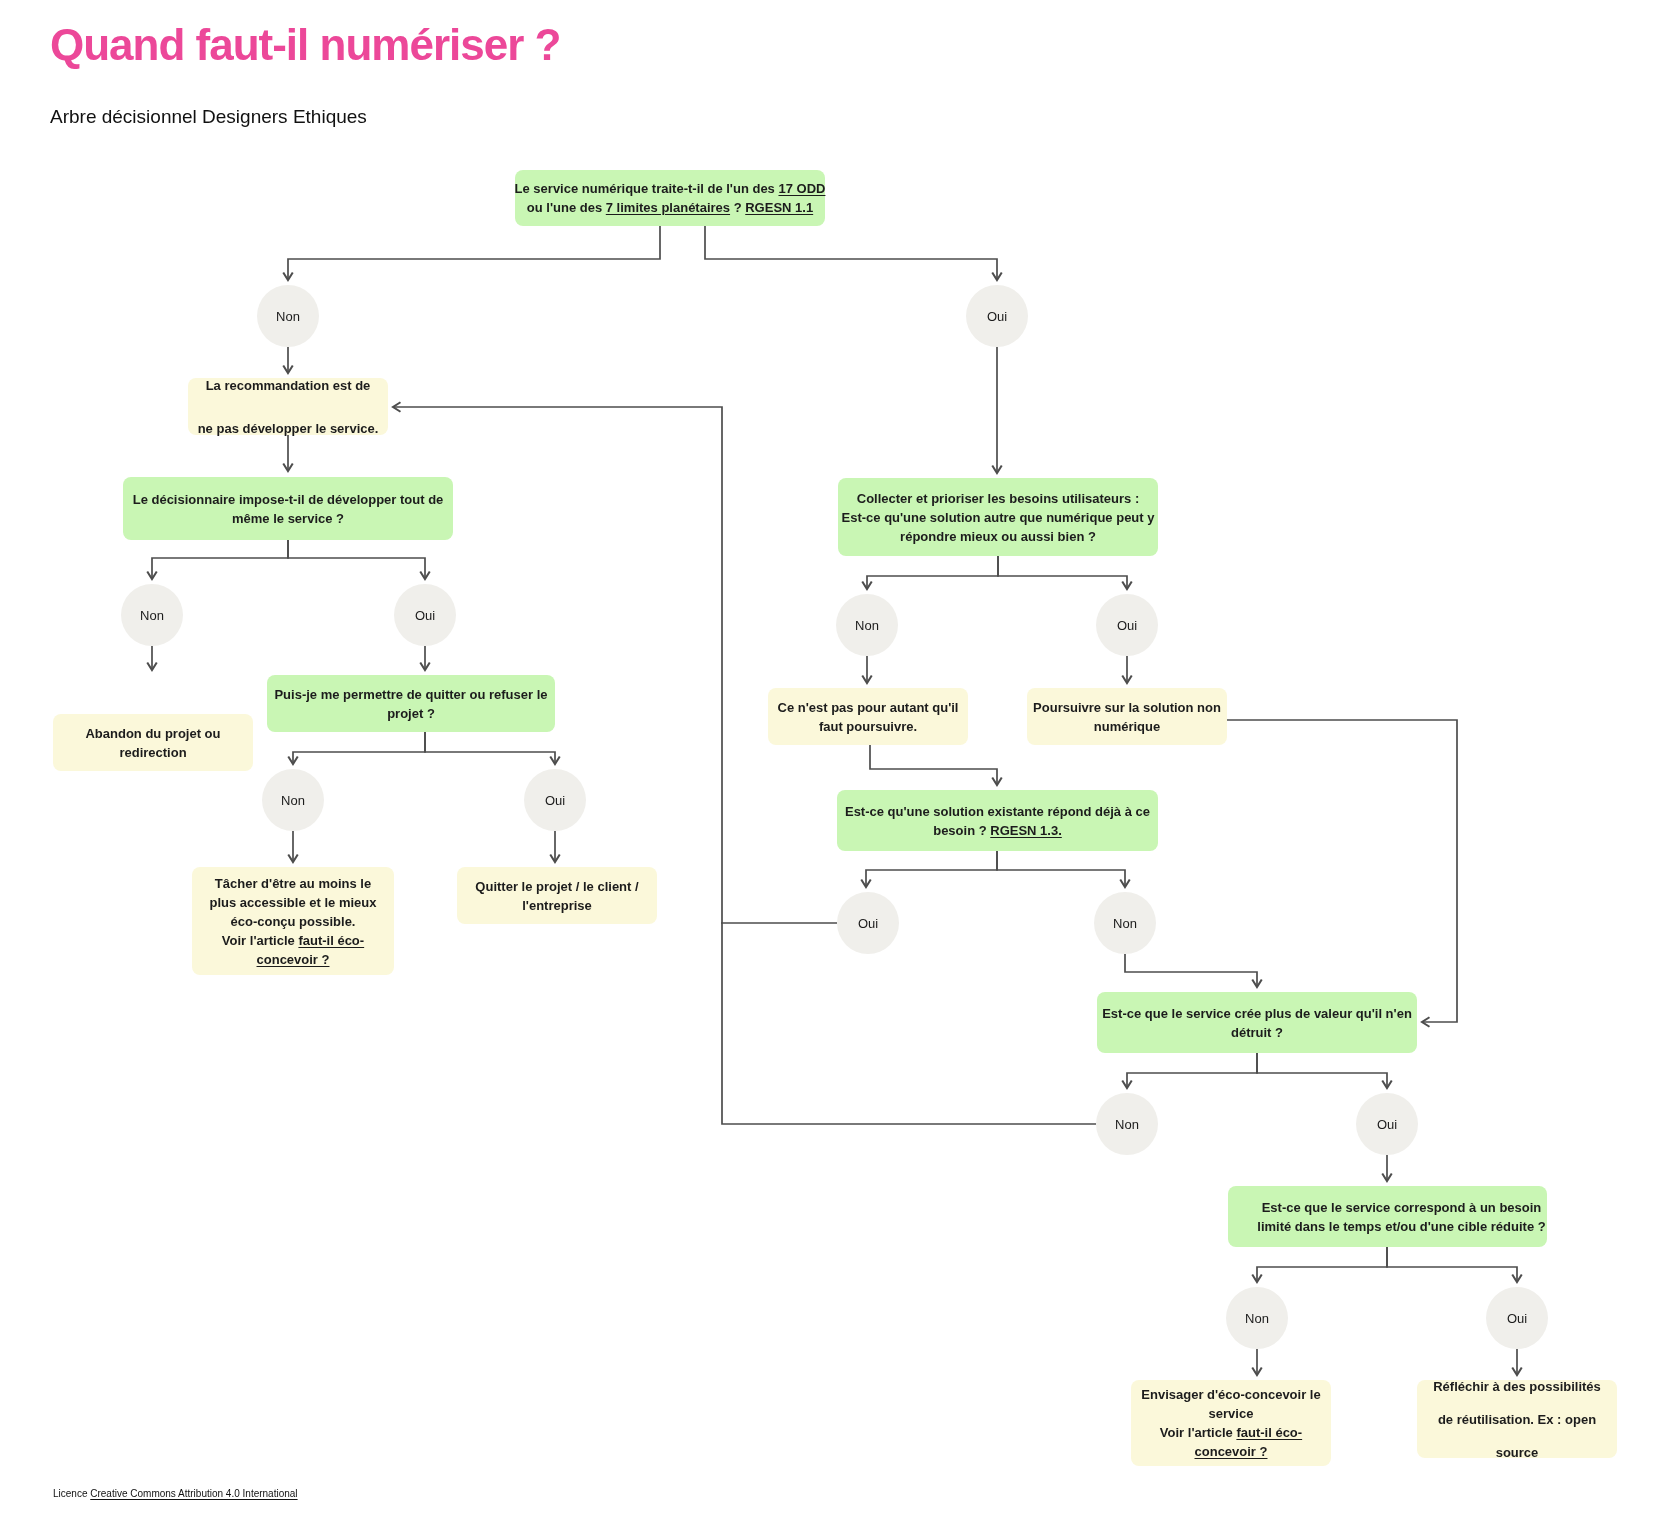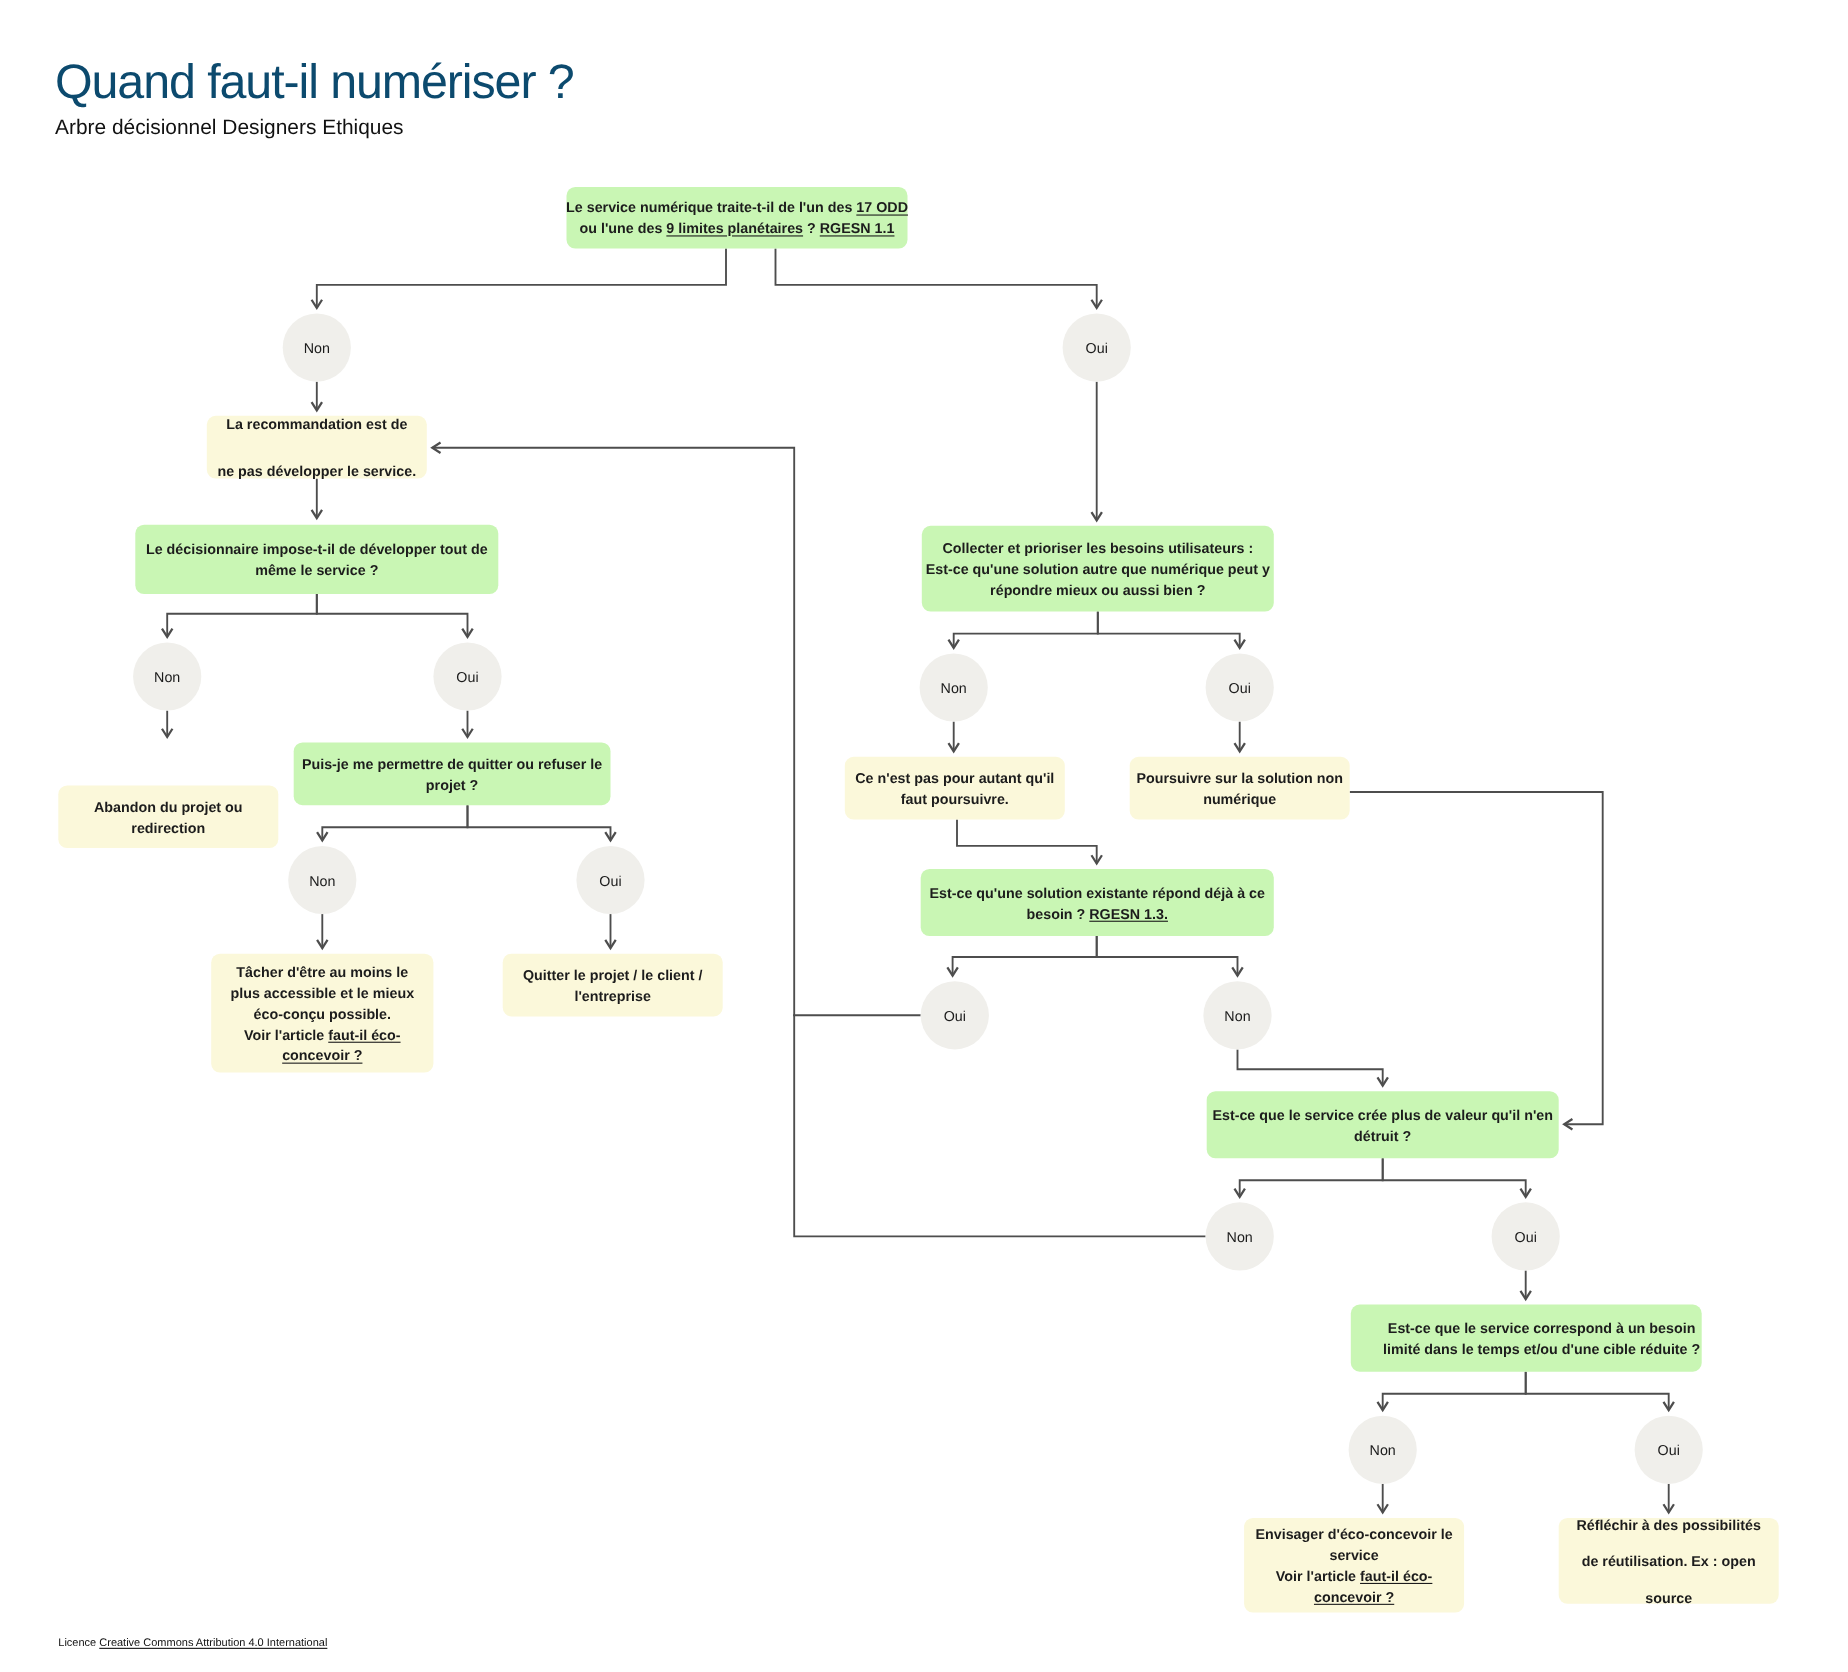--- a/index.html
+++ b/index.html
@@ -8,22 +8,22 @@
     --line:#4d4d4d; --text:#1c1c1c; --bg:#ffffff;
   }
   *{box-sizing:border-box;margin:0;padding:0}
   html,body{width:1680px;height:1520px}
   body{
     position:relative;background:var(--bg);
     font-family:"Liberation Sans","DejaVu Sans",sans-serif;
     color:var(--text);overflow:hidden;
   }
   .page-title{
-    position:absolute;left:50px;top:50px;
-    font-size:44px;font-weight:400;letter-spacing:-1px;color:#0c4a6e;
+    position:absolute;left:50px;top:20px;
+    font-size:44px;font-weight:700;letter-spacing:-1px;color:#ec4899;
   }
   .page-subtitle{
     position:absolute;left:50px;top:106px;
     font-size:19px;font-weight:400;color:#111;
   }
   .edges{position:absolute;left:0;top:0;z-index:1}
   .edges polyline{fill:none;stroke:var(--line);stroke-width:1.7px}
   .node{
     position:absolute;z-index:2;border-radius:8px;
     display:flex;flex-direction:column;justify-content:center;align-items:center;
@@ -86,21 +86,21 @@
       <polyline points="1387,1247 1387,1267 1257,1267 1257,1282" marker-end="url(#arrow)"></polyline>
       <polyline points="1387,1247 1387,1267 1517,1267 1517,1282" marker-end="url(#arrow)"></polyline>
       <polyline points="1257,1349 1257,1375" marker-end="url(#arrow)"></polyline>
       <polyline points="1517,1349 1517,1375" marker-end="url(#arrow)"></polyline>
     </g>
 </svg>
 
 <div id="canvas">
     <div class="node question" style="left: 515px; top: 170px; width: 310px; height: 56px;">
       <div class="nline"><span>Le service numérique traite-t-il de l'un des </span><span class="lnk">17 ODD</span></div>
-      <div class="nline"><span>ou l'une des </span><span class="lnk">9 limites planétaires</span><span> ? </span><span class="lnk">RGESN 1.1</span></div>
+      <div class="nline"><span>ou l'une des </span><span class="lnk">7 limites planétaires</span><span> ? </span><span class="lnk">RGESN 1.1</span></div>
     </div>
     <div class="node outcome" style="left: 188px; top: 378px; width: 200px; height: 57px; gap: 24px;">
       <div class="nline"><span>La recommandation est de</span></div>
       <div class="nline"><span>ne pas développer le service.</span></div>
     </div>
     <div class="node question" style="left: 123px; top: 477px; width: 330px; height: 63px;">
       <div class="nline"><span>Le décisionnaire impose-t-il de développer tout de</span></div>
       <div class="nline"><span>même le service ?</span></div>
     </div>
     <div class="node outcome" style="left: 53px; top: 675px; width: 200px; height: 57px; margin-top: 39px;">

